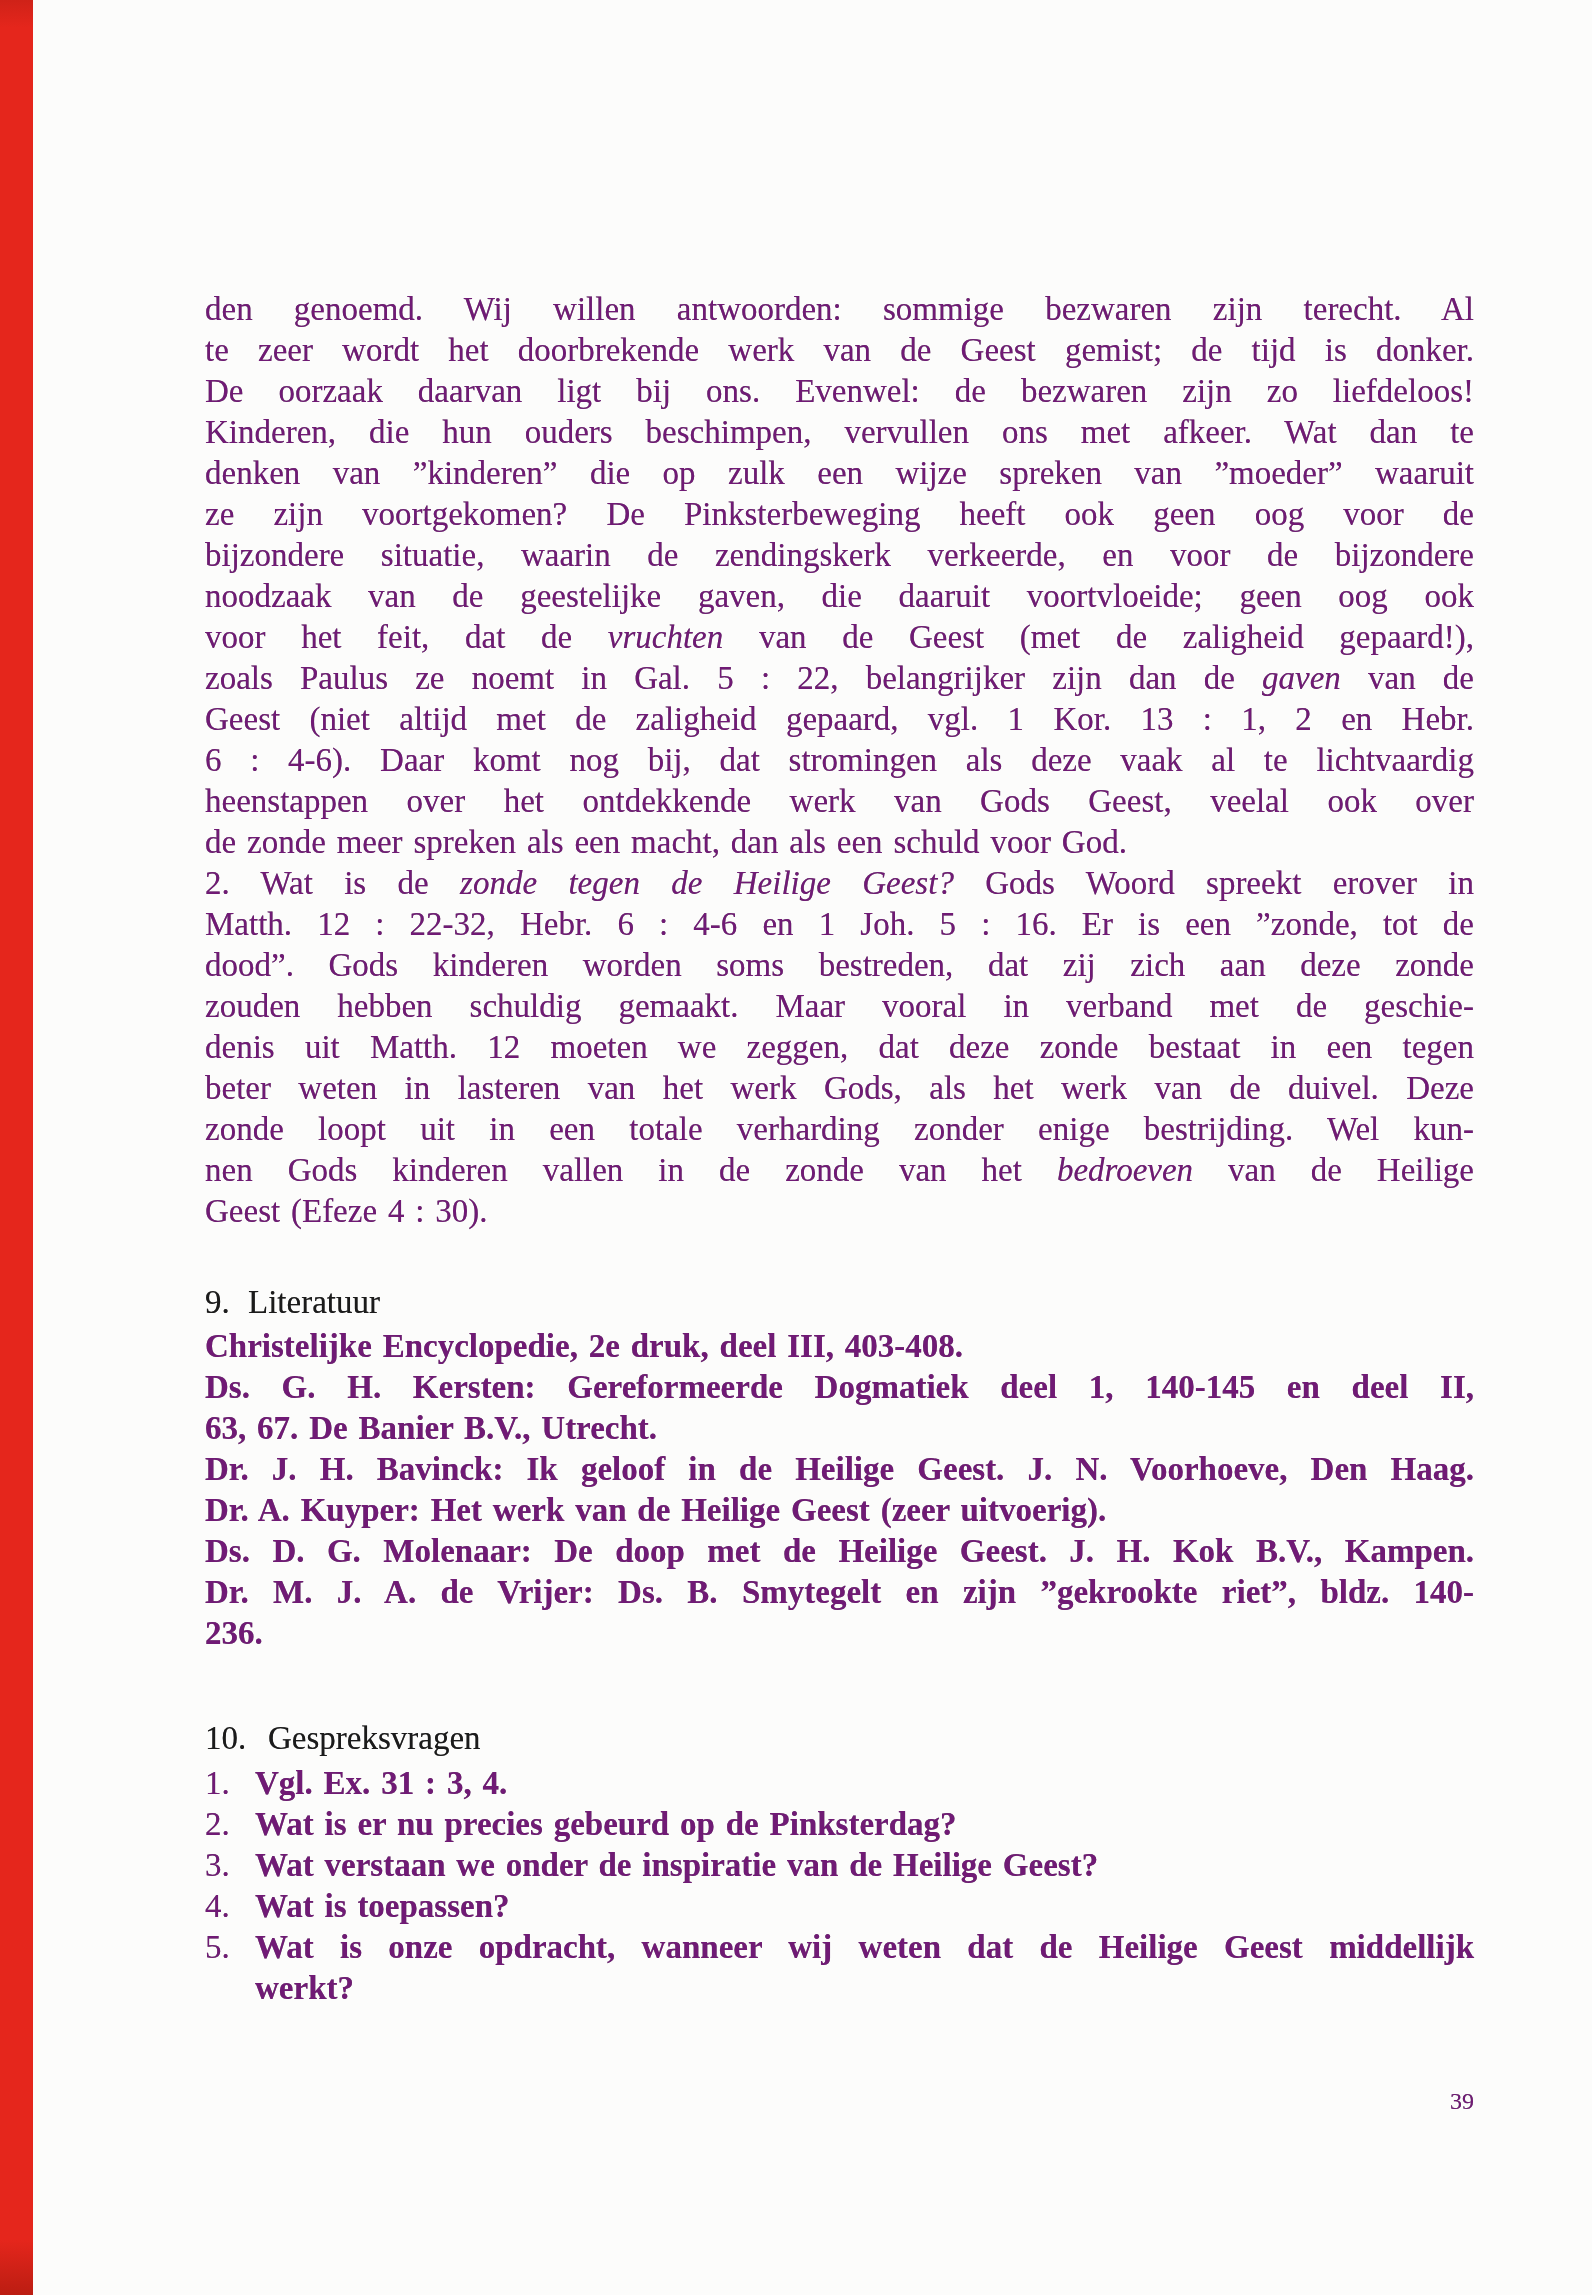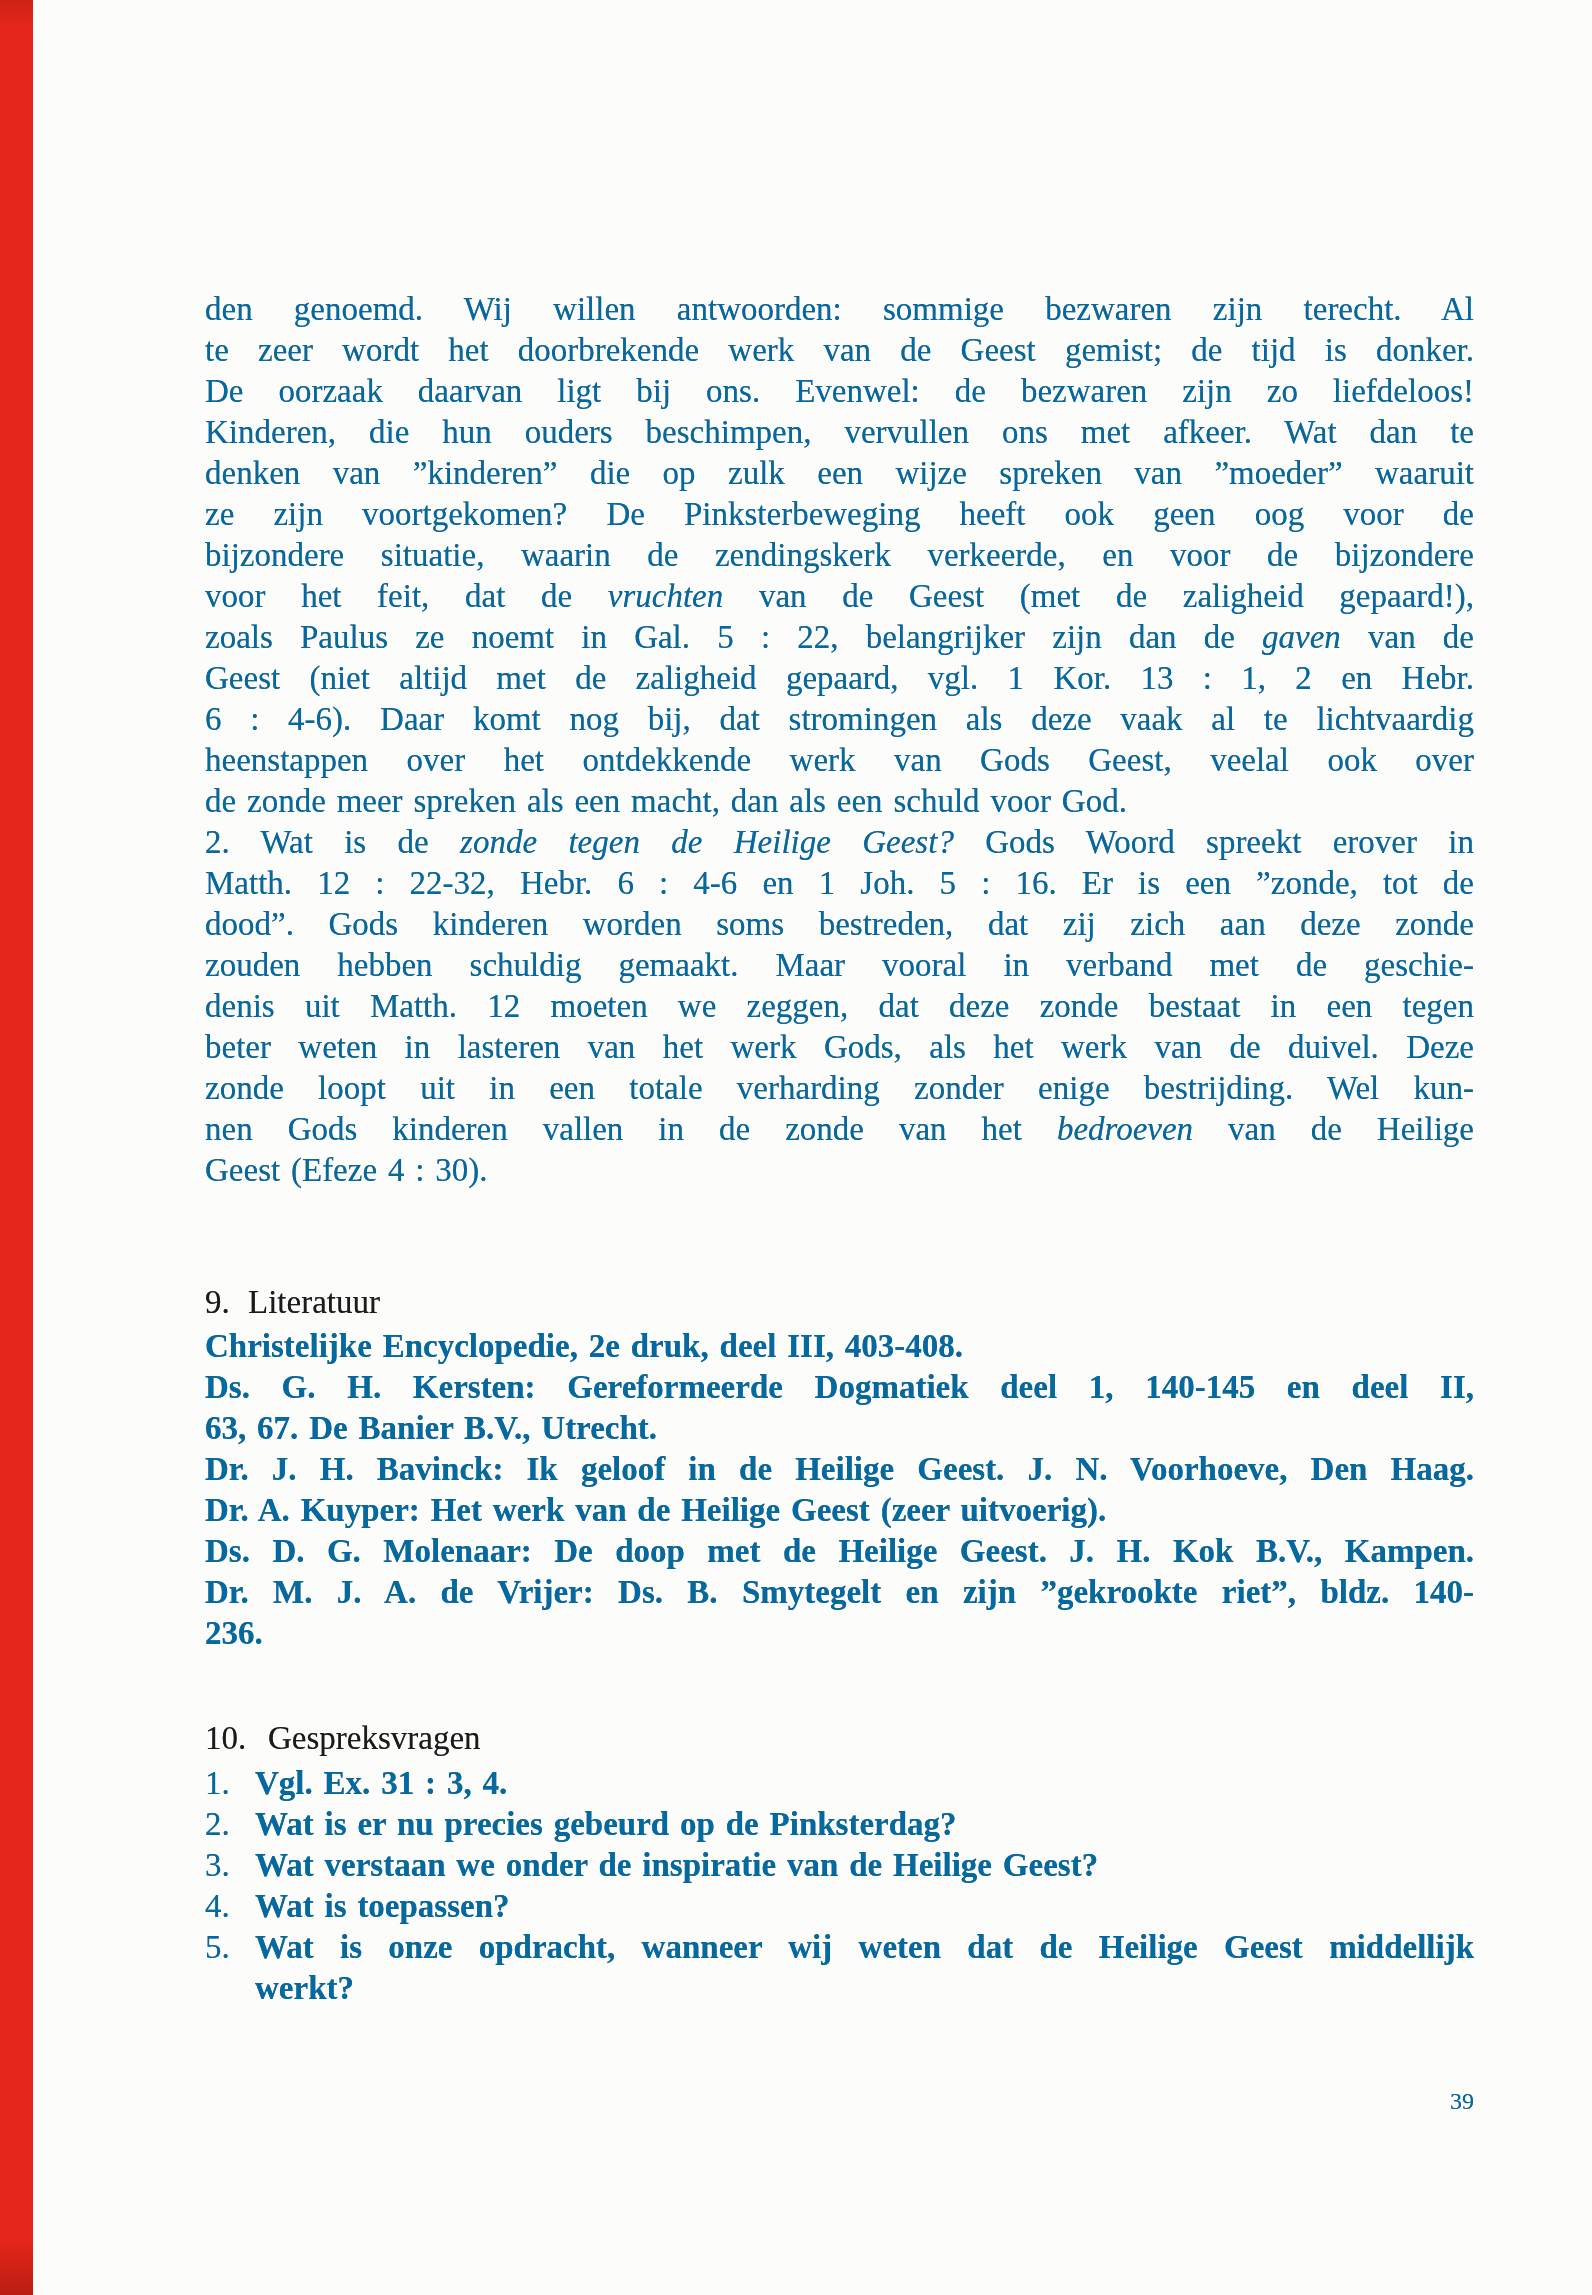--- a/index.html
+++ b/index.html
@@ -11,21 +11,21 @@
   .page{
     position:relative;width:1592px;height:2295px;overflow:hidden;
     background:#fcfcfb;color:#1b1b1b;
   }
   .red-strip{
     position:absolute;left:0;top:0;width:33px;height:2295px;
     background:linear-gradient(180deg,#cf2218 0%,#e5261c 1.2%,#e5261c 97.6%,#bb1d12 100%);
   }
   .block{position:absolute;left:205px;width:1269px;}
   .txt{
-    font-size:33px;color:#0369a1;word-spacing:2.6px;
+    font-size:33px;color:#701a75;word-spacing:2.6px;
     text-shadow:0 0 0.4px rgba(20,20,20,0.55);
   }
   .ln{display:block;height:41px;line-height:41px;}
   .ln.j{text-align:justify;text-align-last:justify;}
   .ln.l{text-align:left;text-align-last:left;}
   .lit .ln,.qs .ln{height:41px;line-height:41px;font-weight:bold;}
   em{font-style:italic;}
   .heading{font-weight:400;font-size:33px;line-height:41px;height:41px;
     text-shadow:0 0 0.5px rgba(20,20,20,0.6);}
   .hnum{display:inline-block;width:43px;}
@@ -46,20 +46,21 @@
   <div class="red-strip"></div>
 
   <div id="p1" class="block txt">
       <div class="ln j">den genoemd. Wij willen antwoorden: sommige bezwaren zijn terecht. Al</div>
       <div class="ln j">te zeer wordt het doorbrekende werk van de Geest gemist; de tijd is donker.</div>
       <div class="ln j">De oorzaak daarvan ligt bij ons. Evenwel: de bezwaren zijn zo liefdeloos!</div>
       <div class="ln j">Kinderen, die hun ouders beschimpen, vervullen ons met afkeer. Wat dan te</div>
       <div class="ln j">denken van ”kinderen” die op zulk een wijze spreken van ”moeder” waaruit</div>
       <div class="ln j">ze zijn voortgekomen? De Pinksterbeweging heeft ook geen oog voor de</div>
       <div class="ln j">bijzondere situatie, waarin de zendingskerk verkeerde, en voor de bijzondere</div>
+      <div class="ln j">noodzaak van de geestelijke gaven, die daaruit voortvloeide; geen oog ook</div>
       <div class="ln j">voor het feit, dat de <em>vruchten</em> van de Geest (met de zaligheid gepaard!),</div>
       <div class="ln j">zoals Paulus ze noemt in Gal. 5 : 22, belangrijker zijn dan de <em>gaven</em> van de</div>
       <div class="ln j">Geest (niet altijd met de zaligheid gepaard, vgl. 1 Kor. 13 : 1, 2 en Hebr.</div>
       <div class="ln j">6 : 4-6). Daar komt nog bij, dat stromingen als deze vaak al te lichtvaardig</div>
       <div class="ln j">heenstappen over het ontdekkende werk van Gods Geest, veelal ook over</div>
       <div class="ln l">de zonde meer spreken als een macht, dan als een schuld voor God.</div>
       <div class="ln j">2. Wat is de <em>zonde tegen de Heilige Geest?</em> Gods Woord spreekt erover in</div>
       <div class="ln j">Matth. 12 : 22-32, Hebr. 6 : 4-6 en 1 Joh. 5 : 16. Er is een ”zonde, tot de</div>
       <div class="ln j">dood”. Gods kinderen worden soms bestreden, dat zij zich aan deze zonde</div>
       <div class="ln j">zouden hebben schuldig gemaakt. Maar vooral in verband met de geschie-</div>

